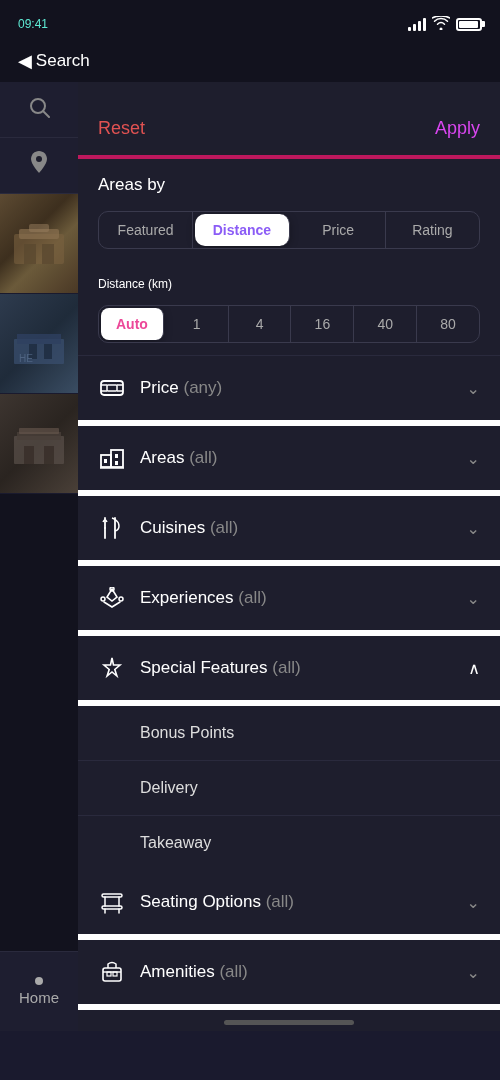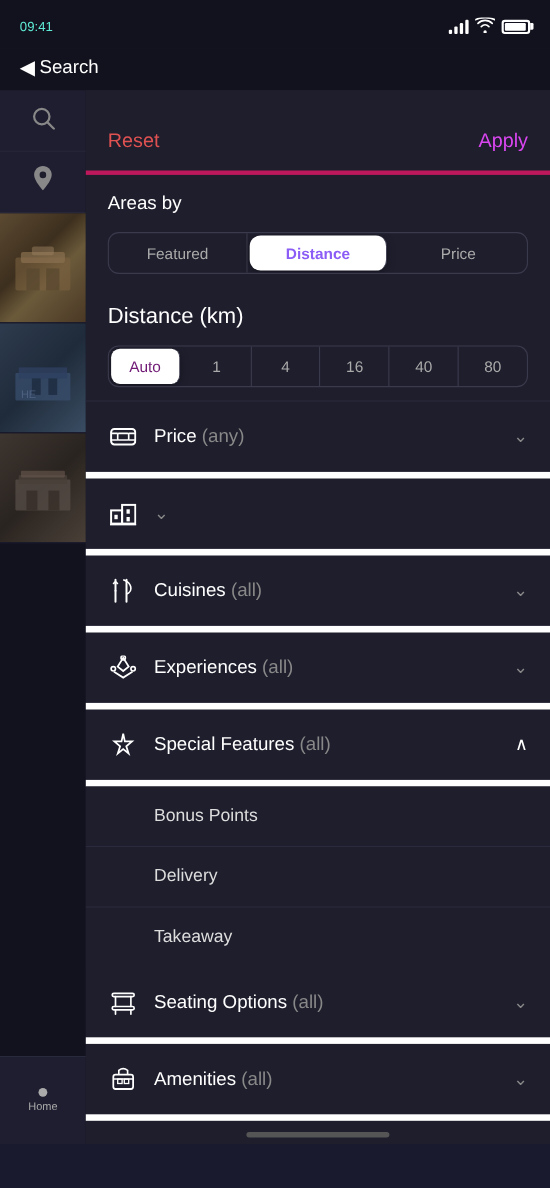--- a/index.html
+++ b/index.html
@@ -172,21 +172,21 @@
       background: #1e1e30;
       border-top: 1px solid #2a2a3d;
     }
     .home-dot {
       width: 8px;
       height: 8px;
       border-radius: 50%;
       background: #aaa;
     }
     .home-label {
-      font-size: 10px;
+      font-size: 15px;
       color: #aaa;
     }
 
     
     .filter-panel {
       flex: 1;
       background: #1e1e2d;
       display: flex;
       flex-direction: column;
     }
@@ -259,21 +259,21 @@
       padding: 4px 4px;
       box-shadow: 0 2px 8px rgba(0,0,0,0.3);
     }
 
     
     .distance-section {
       padding: 16px 20px 12px;
       border-bottom: 1px solid #2a2a3d;
     }
     .distance-label {
-      font-size: 20px;
+      font-size: 12px;
       font-weight: 500;
       color: #fff;
       margin-bottom: 14px;
     }
     .distance-tabs {
       display: flex;
       border: 1px solid #3a3a4d;
       border-radius: 10px;
       overflow: hidden;
     }
@@ -288,22 +288,22 @@
       background: transparent;
       border-top: none;
       border-bottom: none;
       border-left: none;
     }
     .distance-tab:last-child {
       border-right: none;
     }
     .distance-tab.active {
       background: #fff;
-      color: #701a75;
-      font-weight: 400;
+      color: #ec4899;
+      font-weight: 700;
       border-radius: 8px;
       margin: 2px;
       padding: 8px 4px;
       box-shadow: 0 2px 8px rgba(0,0,0,0.3);
     }
 
     
     .filter-row {
       display: flex;
       align-items: center;
@@ -468,20 +468,21 @@
       <button class="reset-btn">Reset</button>
       <button class="apply-btn">Apply</button>
     </div>
 
     <div class="sort-by-section">
       <div class="sort-by-label">Areas by</div>
       <div class="sort-tabs">
         <button class="sort-tab">Featured</button>
         <button class="sort-tab active">Distance</button>
         <button class="sort-tab">Price</button>
+        <button class="sort-tab">Rating</button>
       </div>
     </div>
 
     <div class="distance-section">
       <div class="distance-label">Distance (km)</div>
       <div class="distance-tabs">
         <button class="distance-tab active">Auto</button>
         <button class="distance-tab">1</button>
         <button class="distance-tab">4</button>
         <button class="distance-tab">16</button>
@@ -509,20 +510,21 @@
       <div class="filter-row-icon">
         <svg width="24" height="22" viewBox="0 0 24 22" fill="none">
           <rect x="1" y="8" width="10" height="12" stroke="white" stroke-width="1.8" fill="none"></rect>
           <rect x="11" y="3" width="12" height="17" stroke="white" stroke-width="1.8" fill="none"></rect>
           <line x1="0" y1="21" x2="24" y2="21" stroke="white" stroke-width="1.5"></line>
           <rect x="4" y="12" width="3" height="4" fill="white"></rect>
           <rect x="15" y="7" width="3" height="4" fill="white"></rect>
           <rect x="15" y="14" width="3" height="4" fill="white"></rect>
         </svg>
       </div>
+      <span class="filter-row-text">Areas <span class="filter-row-sub">(all)</span></span>
       <span class="filter-row-chevron">⌄</span>
     </div>
 
     <div class="filter-row">
       <div class="filter-row-icon">
         <svg width="22" height="24" viewBox="0 0 22 24" fill="none">
           <line x1="4" y1="2" x2="4" y2="12" stroke="white" stroke-width="1.8" stroke-linecap="round"></line>
           <path d="M2 6 Q4 2 6 6" stroke="white" stroke-width="1.5" fill="none"></path>
           <line x1="4" y1="12" x2="4" y2="22" stroke="white" stroke-width="1.8" stroke-linecap="round"></line>
           <line x1="14" y1="2" x2="14" y2="22" stroke="white" stroke-width="1.8" stroke-linecap="round"></line>

